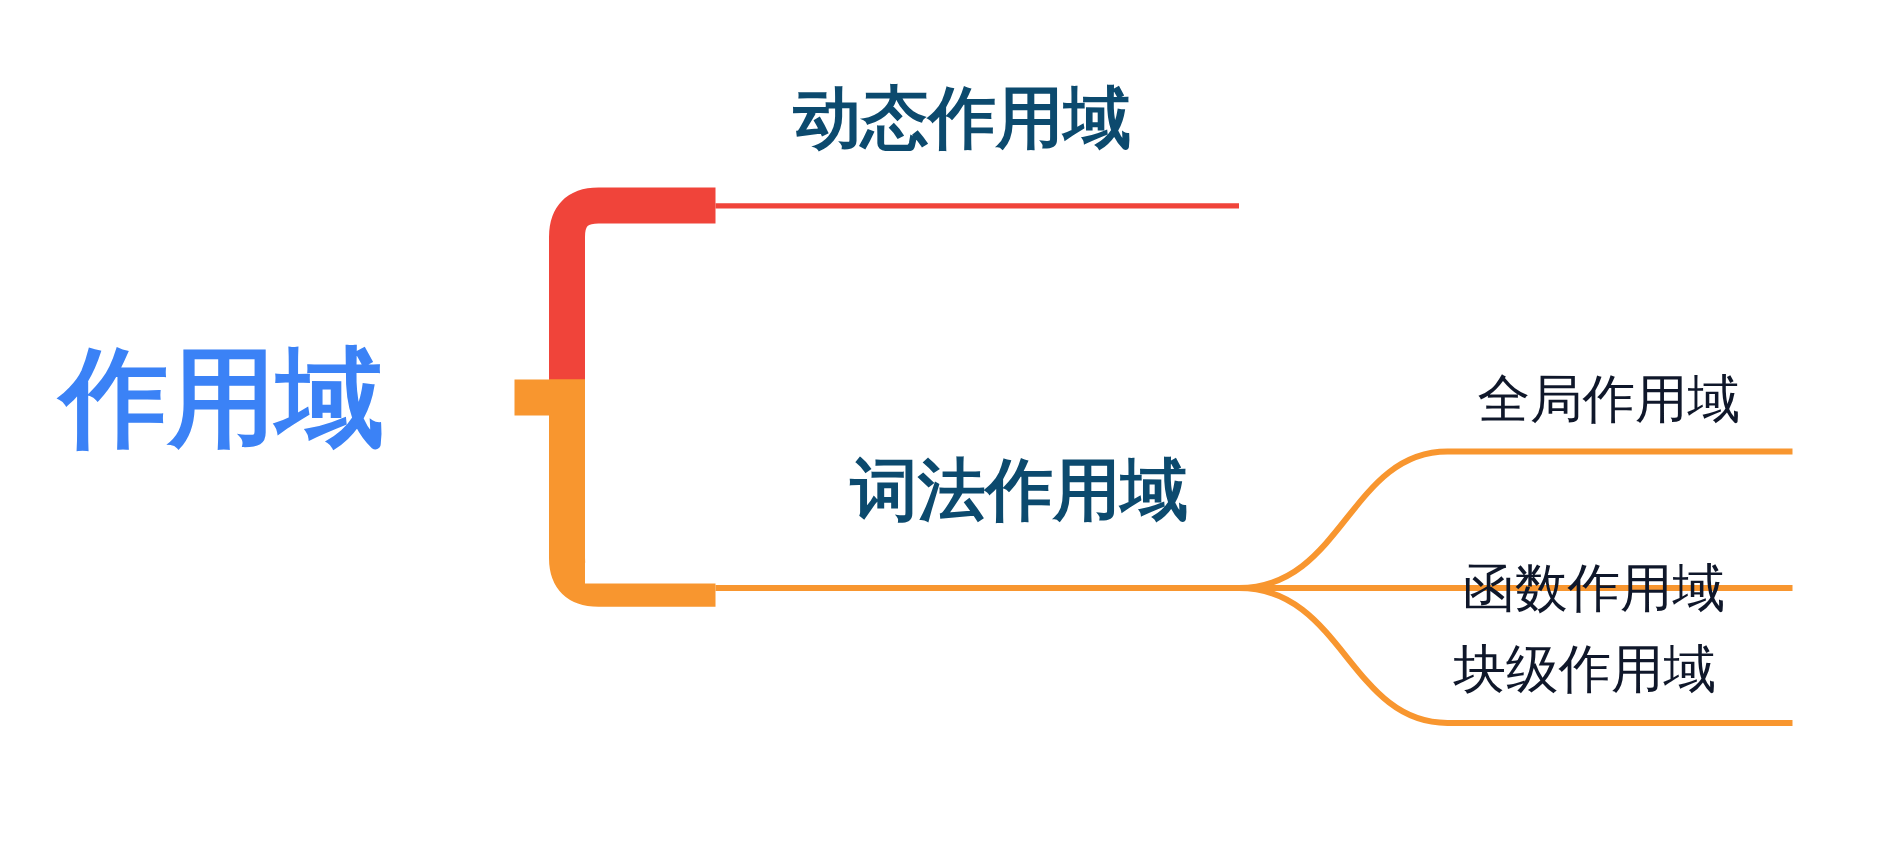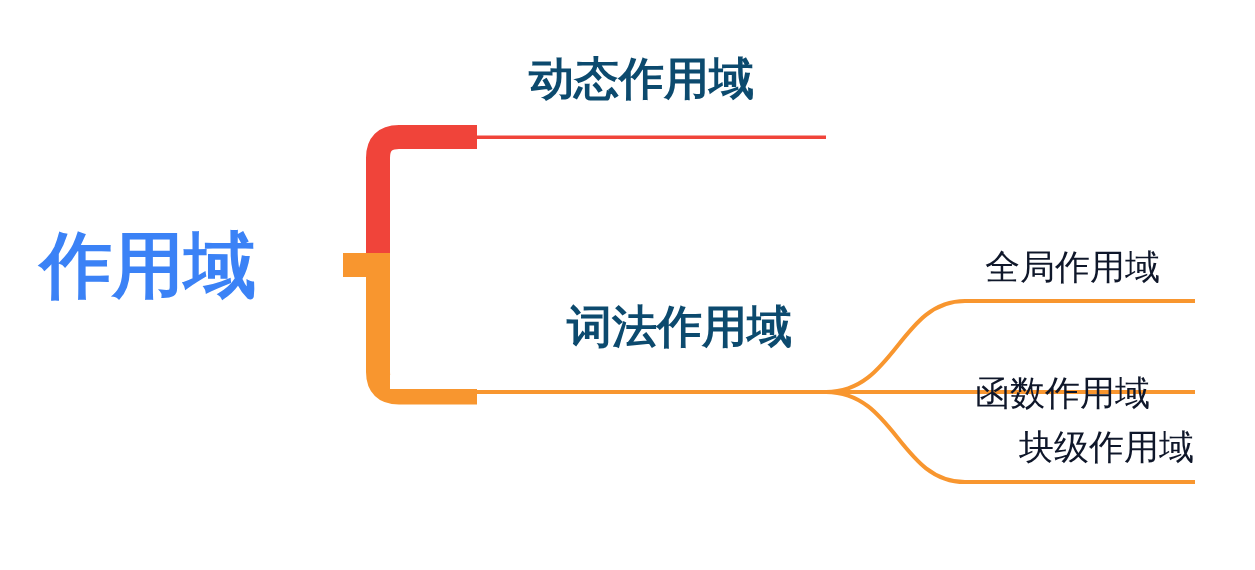--- a/index.html
+++ b/index.html
@@ -39,15 +39,15 @@
   <div class="abs root-label">作用域</div>
 
   <div class="abs branch-label" style="left:529px; top:51px;">动态作用域</div>
 
   <div class="abs branch-label" style="left:529px; top:299px;margin-left:38px;">词法作用域</div>
 
   <div class="abs leaf-label" style="left:985px; top:245px;">全局作用域</div>
 
   <div class="abs leaf-label" style="left:975px; top:335px;margin-top:36px;">函数作用域</div>
 
-  <div class="abs leaf-label" style="left:1019px; top:425px;">块级作用域</div>
+  <div class="abs leaf-label" style="left:969px; top:425px;">块级作用域</div>
 
 </div>
 
 </body></html>

